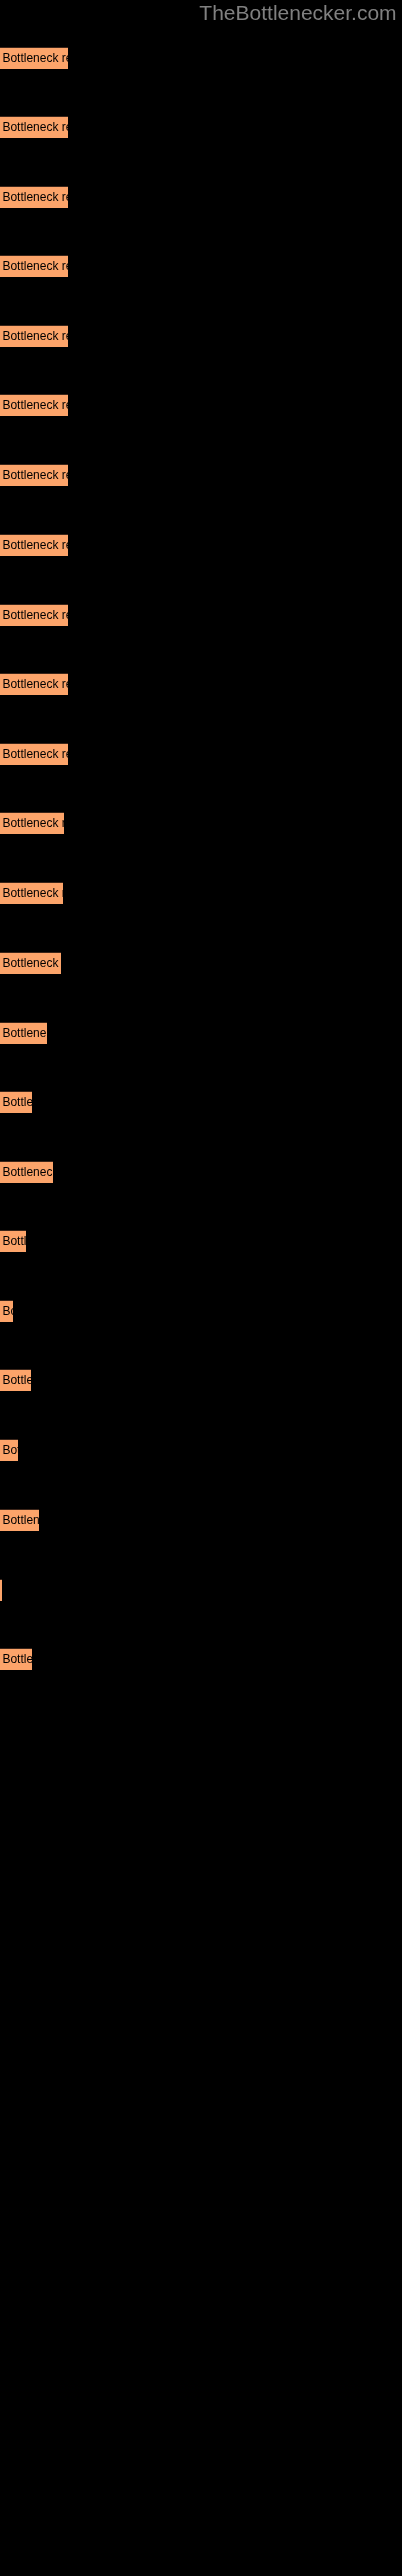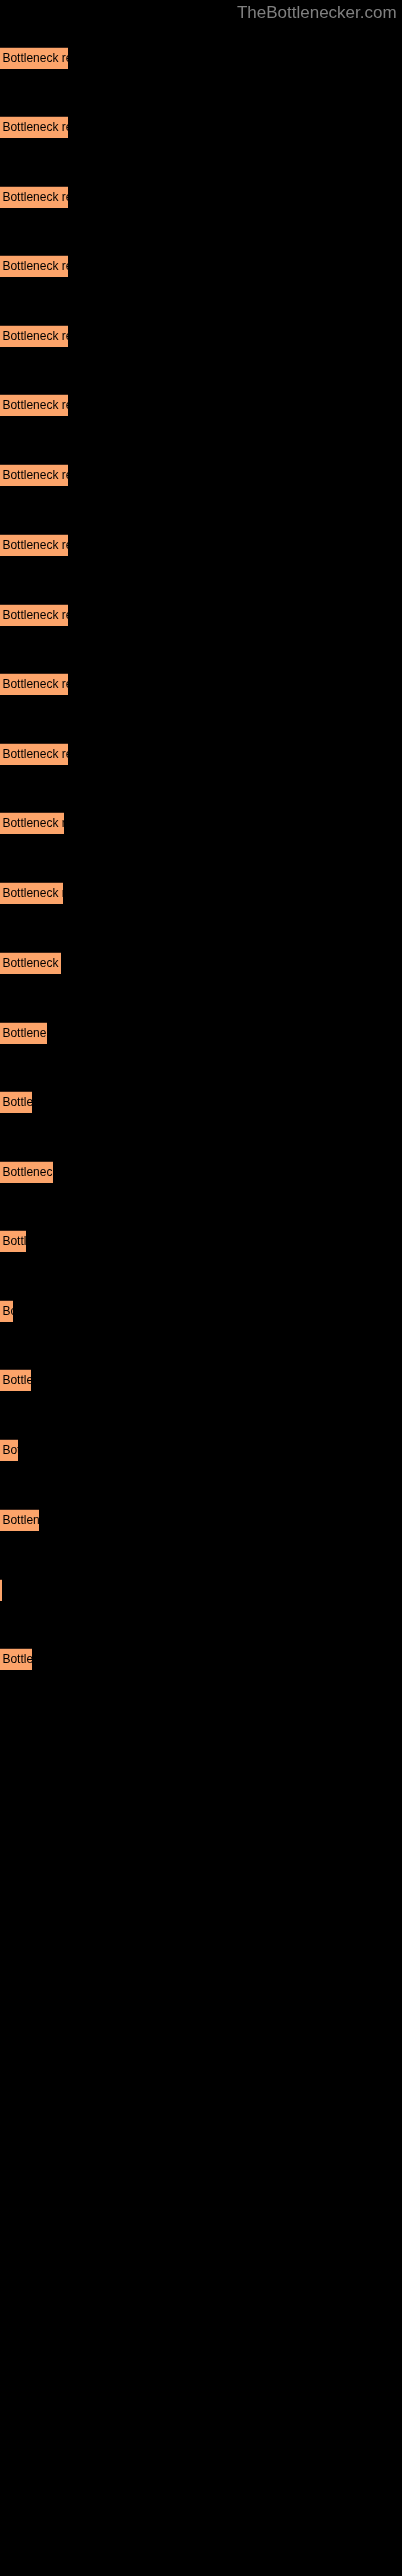--- a/index.html
+++ b/index.html
@@ -17,21 +17,21 @@
     height: 2576px;
     background: #000000;
     overflow: hidden;
   }
   #site-title {
     position: absolute;
     right: 6.4px;
     top: 3.2px;
     color: #808080;
     font-family: "Liberation Sans", sans-serif;
-    font-size: 17px;
+    font-size: 21px;
     line-height: 19.3px;
     white-space: nowrap;
     letter-spacing: 0px;
   }
   #bars {
     position: absolute;
     left: 0;
     top: 0;
     width: 403px;
     height: 2576px;

